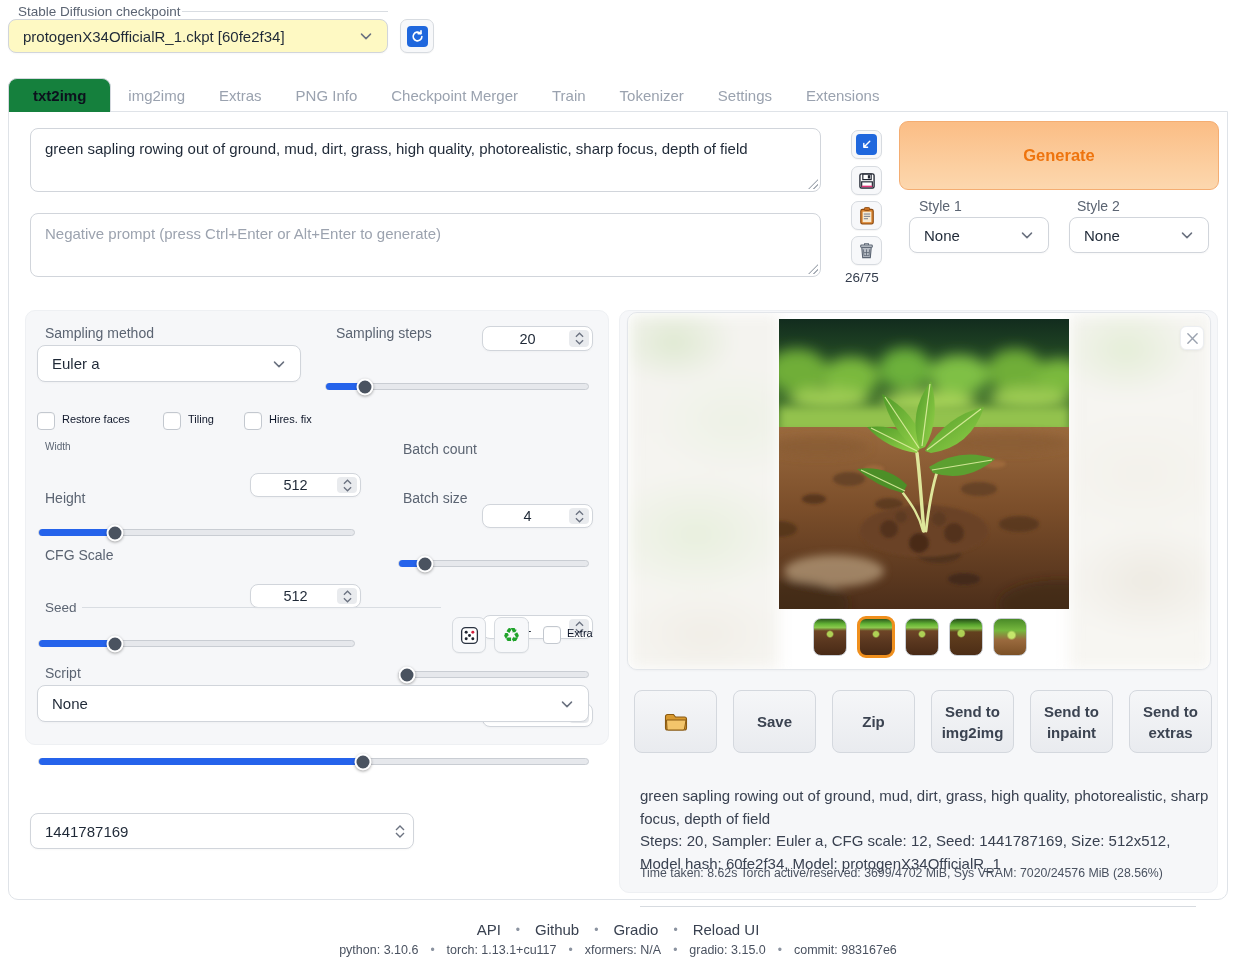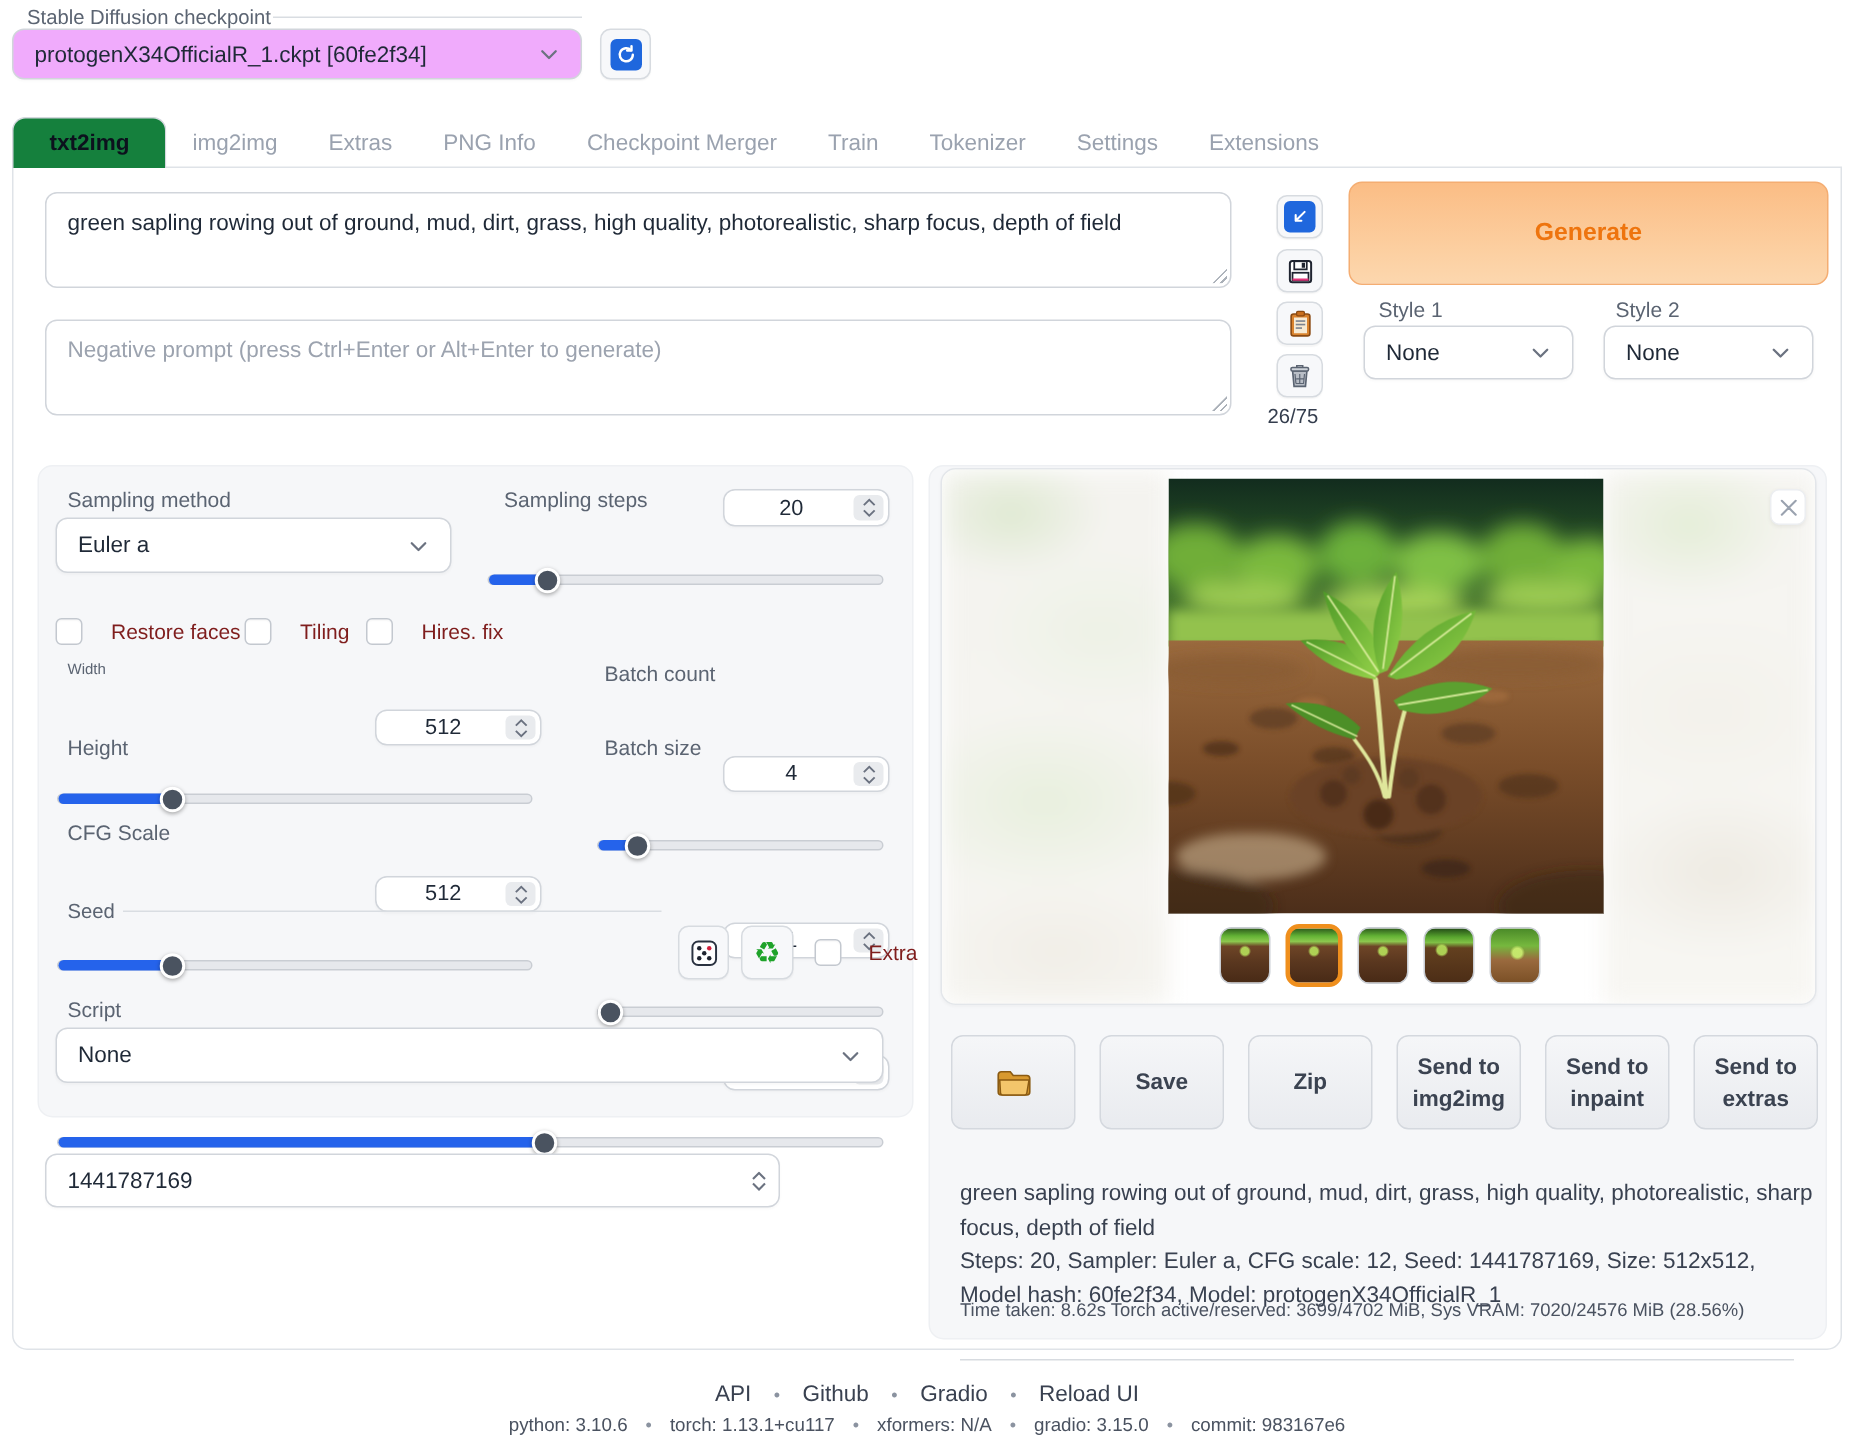--- a/index.html
+++ b/index.html
@@ -55,25 +55,25 @@
   .slider-fill { position:absolute; left:0; top:-1px; bottom:-1px; background:#2563eb; border-radius:99px; }
   .slider-thumb {
     position:absolute; top:50%; width:17px; height:17px; border-radius:50%;
     background:#4a5360; border:2px solid #fff; box-shadow:0 1px 3px rgba(0,0,0,.35);
     transform:translate(-50%,-50%); cursor:pointer;
   }
   .checkbox {
     width:18px; height:18px; background:#fff; border:1.5px solid #c3c8cf; border-radius:4px;
     box-shadow:inset 0 1px 1px rgba(0,0,0,.03); cursor:pointer; flex:0 0 auto;
   }
-  .cb-label { font-size:14px; color:#7f1d1d;margin-left:12px; }
+  .cb-label { font-size:11px; color:#0f172a; }
   .panel { background:#f6f7f9; border:1px solid #eef0f3; border-radius:10px; }
 
   
-  .ckpt-box { background:#f0abfc; border:1px solid #d1d5db; border-radius:8px; }
+  .ckpt-box { background:#fef9c3; border:1px solid #d1d5db; border-radius:8px; }
 
   
   .tabbar { display:flex; align-items:stretch; }
   .tab {
     font-size:15px; color:#9aa2af; display:flex; align-items:center; padding:0 17px; cursor:pointer;
   }
   .tab.active {
     background:#15803d; color:#0c111d; font-weight:700;
     border:1px solid #d4d8de; border-bottom:none; border-radius:9px 9px 0 0;
     position:relative; z-index:3; padding:4px 24px;
@@ -373,21 +373,21 @@
         </svg>
     </span>
   </div>
   <div class="abs slider-track" style="left:38px; top:578px; width:551px;">
     <div class="slider-fill" style="width: 59%;"></div>
     <div class="slider-thumb" style="left: 59%;"></div>
   </div>
 
   <div class="abs field-label" style="left:45px; top:600px;">Seed</div>
   <div class="abs legend-line" style="left:82px; top:607px; width:359px;"></div>
-  <div class="abs num-input" style="left:30px; top:582px; width:490px; height:36px;">
+  <div class="abs num-input" style="left:30px; top:626px; width:384px; height:36px;">
     <input type="text" readonly="" style="text-align: left; padding-left: 14px; font-size: 15px;" value="1441787169">
     <span class="spinner bare">
       <svg width="10" height="6" viewBox="0 0 10 6">
           <path d="M1 5l4-4 4 4" stroke="#6b7280" stroke-width="1.4" fill="none"></path>
         </svg>
       <svg width="10" height="6" viewBox="0 0 10 6">
           <path d="M1 1l4 4 4-4" stroke="#6b7280" stroke-width="1.4" fill="none"></path>
         </svg>
     </span>
   </div>

